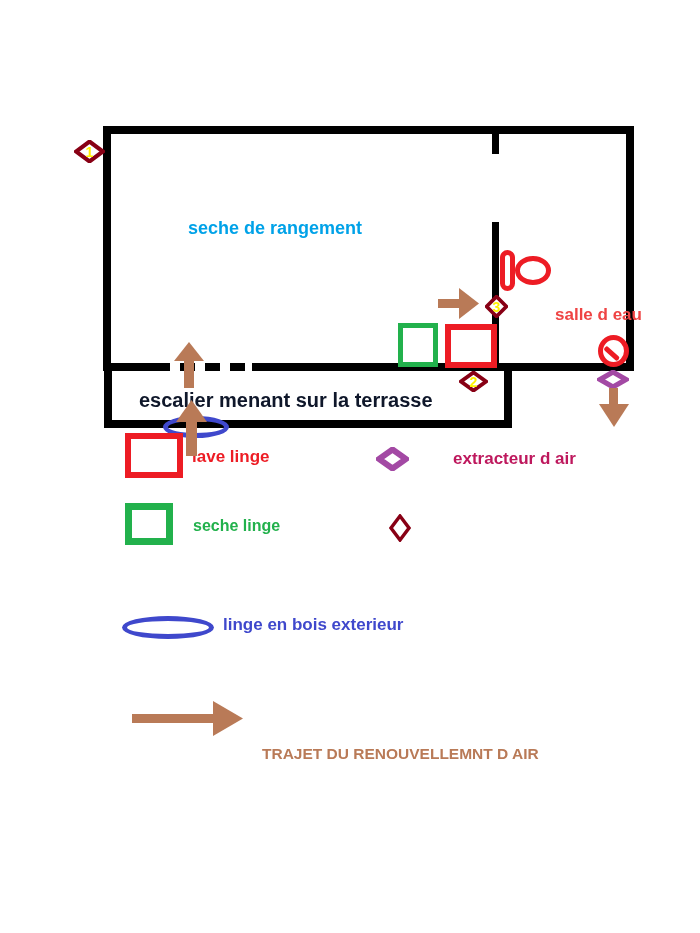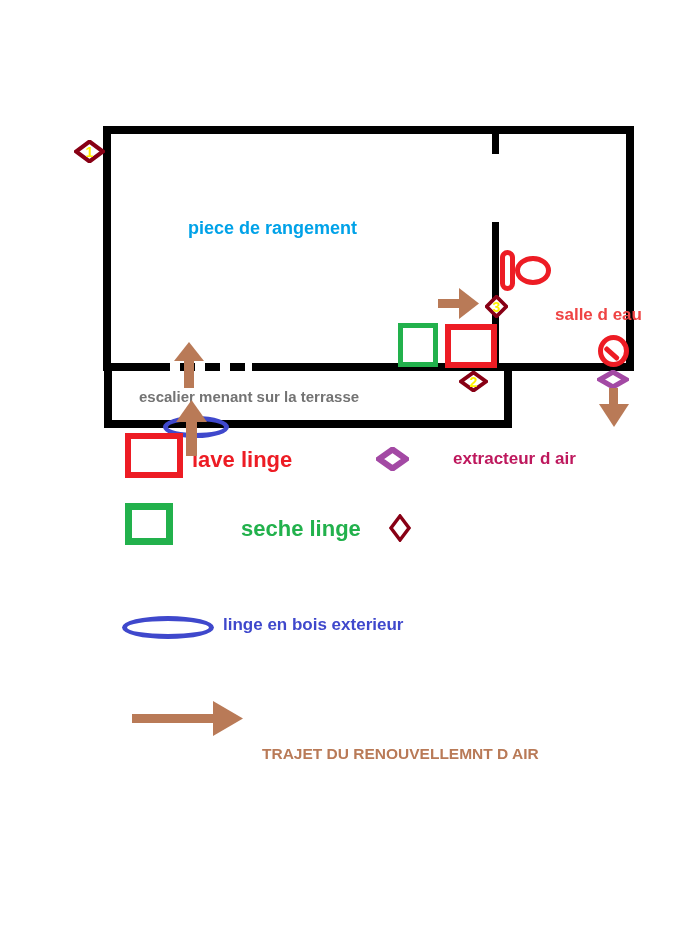--- a/index.html
+++ b/index.html
@@ -66,36 +66,36 @@
     <span class="num">2</span>
   </div>
 
   <div class="marker" style="left:485px;top:295px;width:23px;height:23px;">
     <svg viewBox="0 0 30 22" preserveAspectRatio="none">
       <polygon points="15,1.5 28,11 15,20.5 2,11" fill="#ffffff" stroke="#880015" stroke-width="4"></polygon>
     </svg>
     <span class="num">3</span>
   </div>
 
-  <div class="lbl" style="left:188px;top:219px;font-size:18px;color:#00A2E8;">piece de rangement</div>
+  <div class="lbl" style="left:188px;top:219px;font-size:18px;color:#00A2E8;">seche de rangement</div>
   <div class="lbl" style="left:515px;top:306px;font-size:17px;color:#ef4444;margin-left:40px;">salle d eau</div>
-  <div class="lbl" style="left:139px;top:389px;font-size:15px;color:#737373;">escalier menant sur la terrasse</div>
+  <div class="lbl" style="left:139px;top:389px;font-size:20px;color:#0f172a;">escalier menant sur la terrasse</div>
 
   <div class="shape" style="left:125px;top:433px;width:58px;height:45px;border:6px solid #ED1C24;"></div>
-  <div class="lbl" style="left:192px;top:448px;font-size:22px;color:#ED1C24;">lave linge</div>
+  <div class="lbl" style="left:192px;top:448px;font-size:17px;color:#ED1C24;">lave linge</div>
 
   <div class="shape" style="left:376px;top:447px;width:33px;height:24px;">
     <svg width="33" height="24" viewBox="0 0 33 24" preserveAspectRatio="none">
       <polygon points="16.5,2.5 30,12 16.5,21.5 3,12" fill="#ffffff" stroke="#A349A4" stroke-width="6"></polygon>
     </svg>
   </div>
   <div class="lbl" style="left:453px;top:450px;font-size:17px;color:#be185d;">extracteur d air</div>
 
   <div class="shape" style="left:125px;top:503px;width:48px;height:42px;border:7px solid #22B14C;"></div>
-  <div class="lbl" style="left:193px;top:517px;font-size:22px;color:#22B14C;margin-left:48px;">seche linge</div>
+  <div class="lbl" style="left:193px;top:517px;font-size:16px;color:#22B14C;">seche linge</div>
 
   <div class="shape" style="left:389px;top:514px;width:22px;height:28px;">
     <svg width="22" height="28" viewBox="0 0 22 28" preserveAspectRatio="none">
       <polygon points="11,2 20,14 11,26 2,14" fill="#ffffff" stroke="#880015" stroke-width="3.4"></polygon>
     </svg>
   </div>
 
   <div class="shape" style="left:122px;top:616px;width:92px;height:23px;border:5px solid #3F48CC;border-radius:50%;"></div>
   <div class="lbl" style="left:223px;top:616px;font-size:17px;color:#3F48CC;">linge en bois exterieur</div>
 

